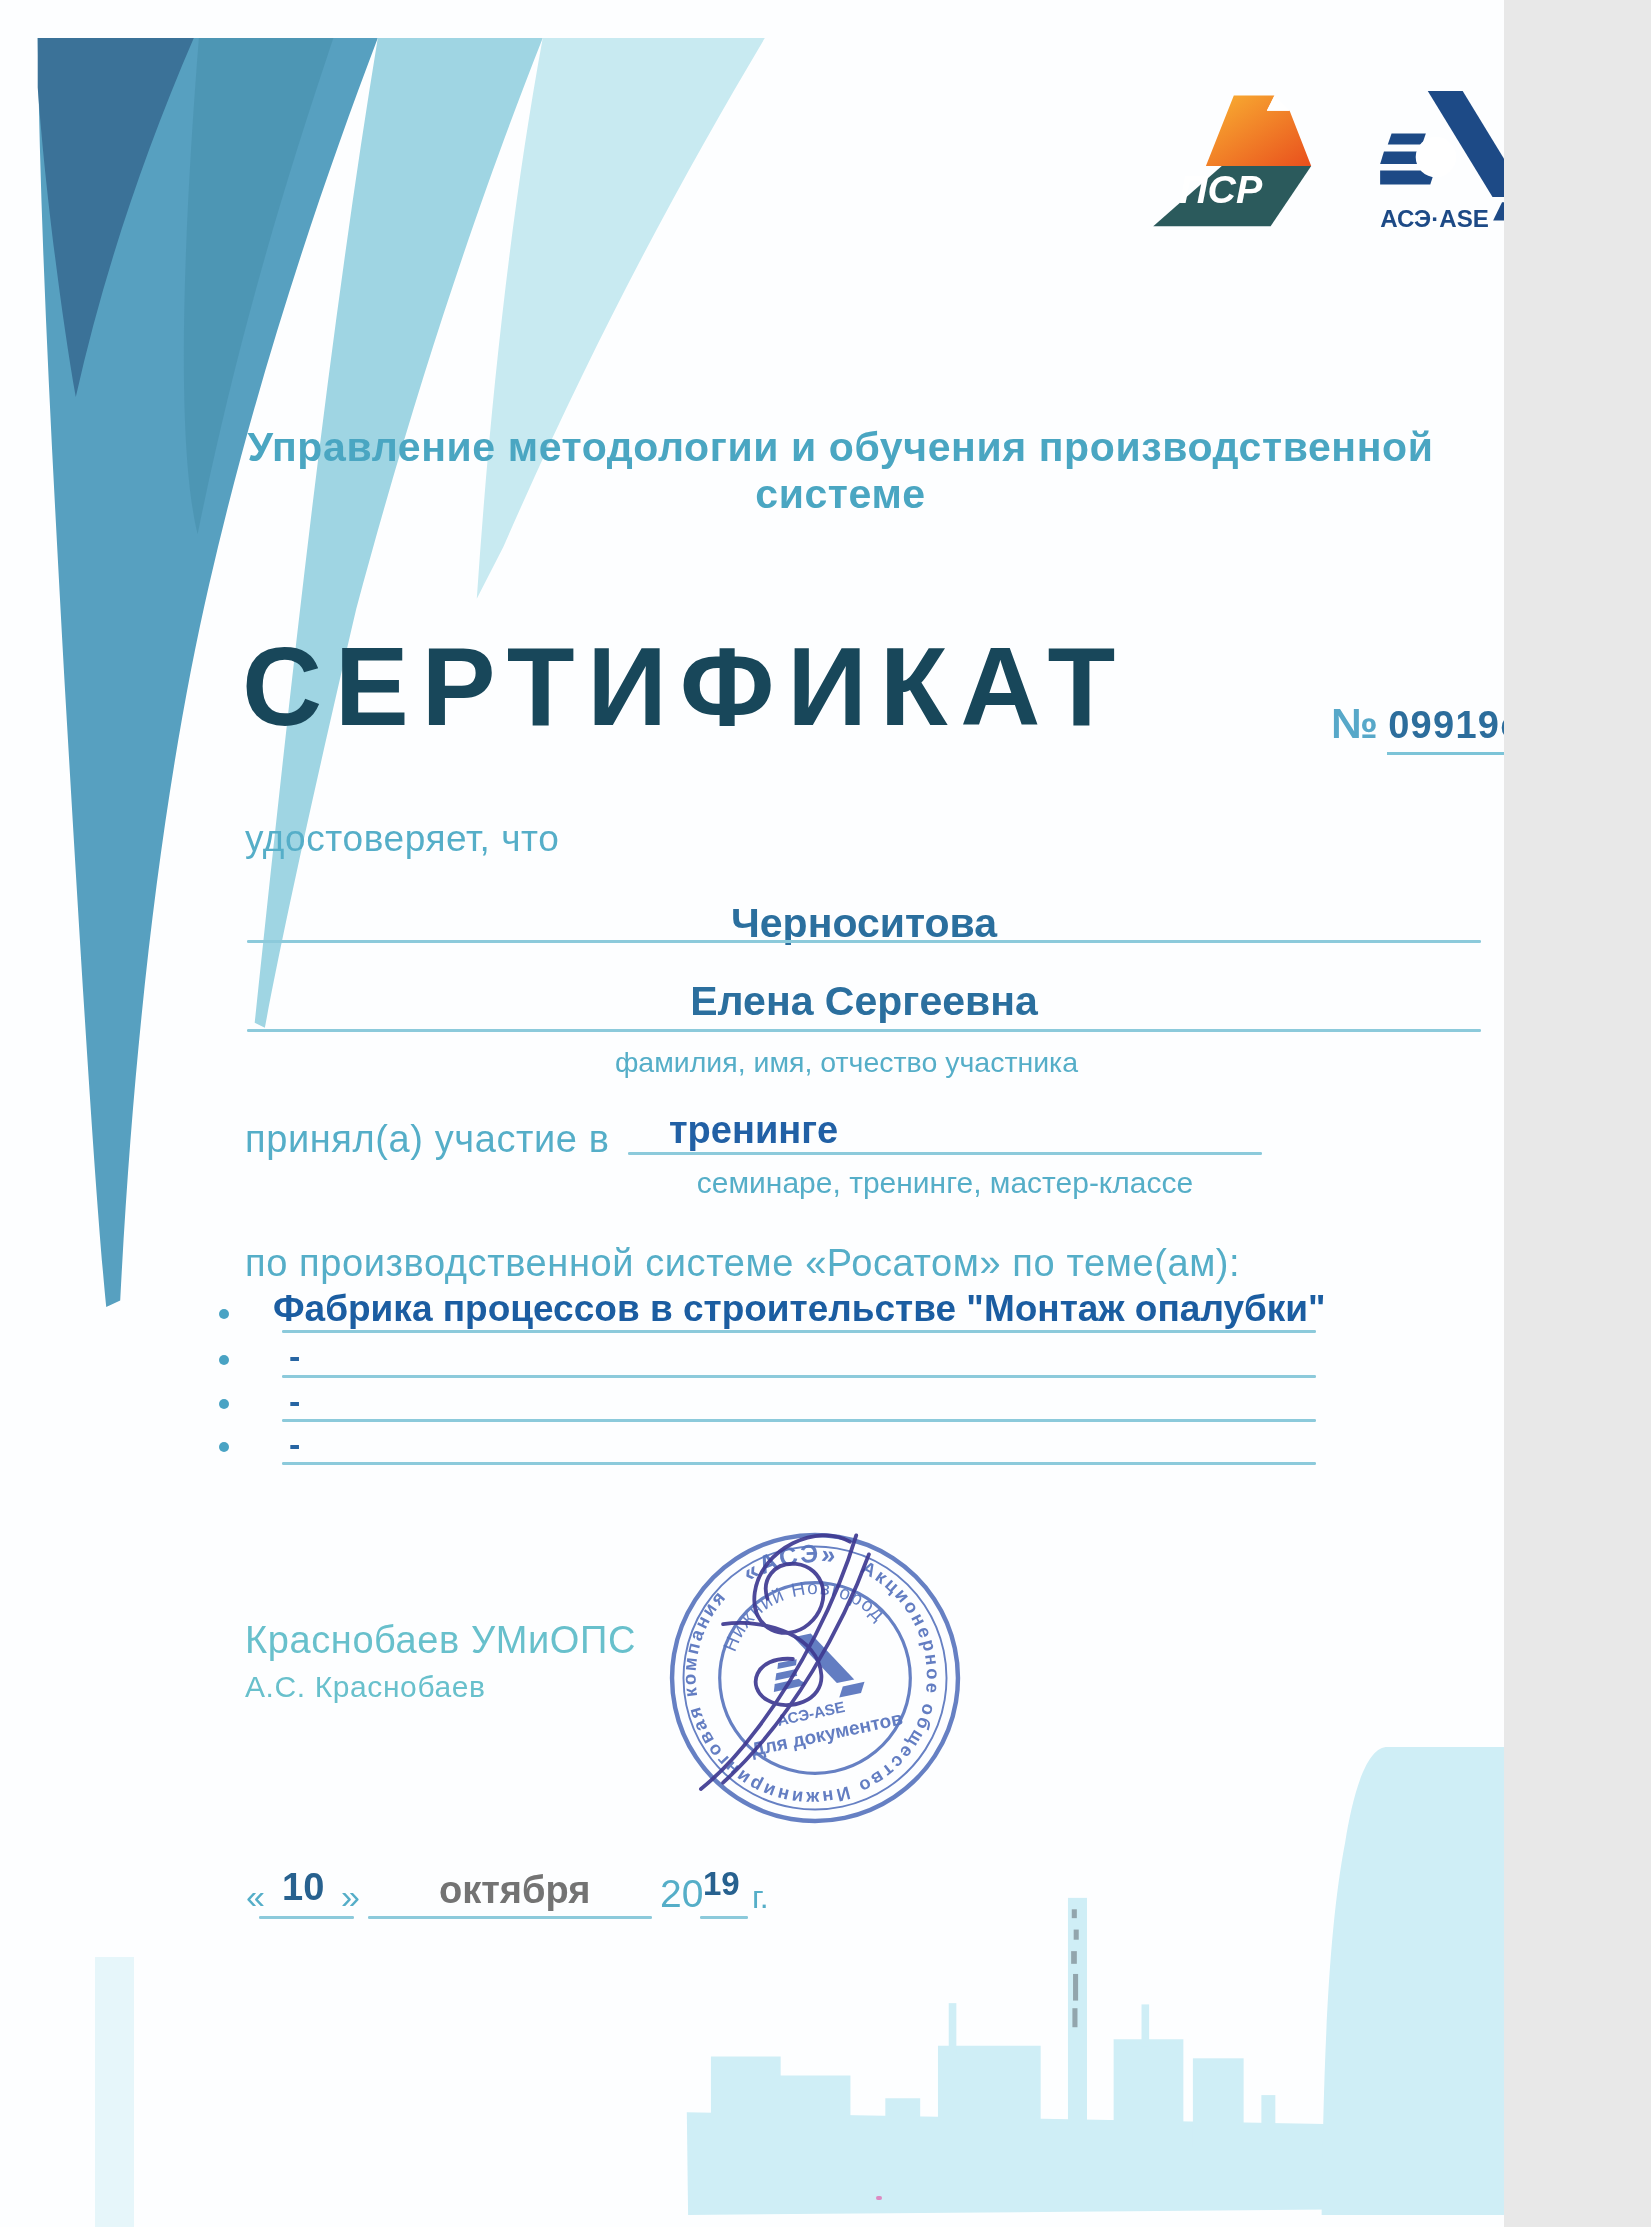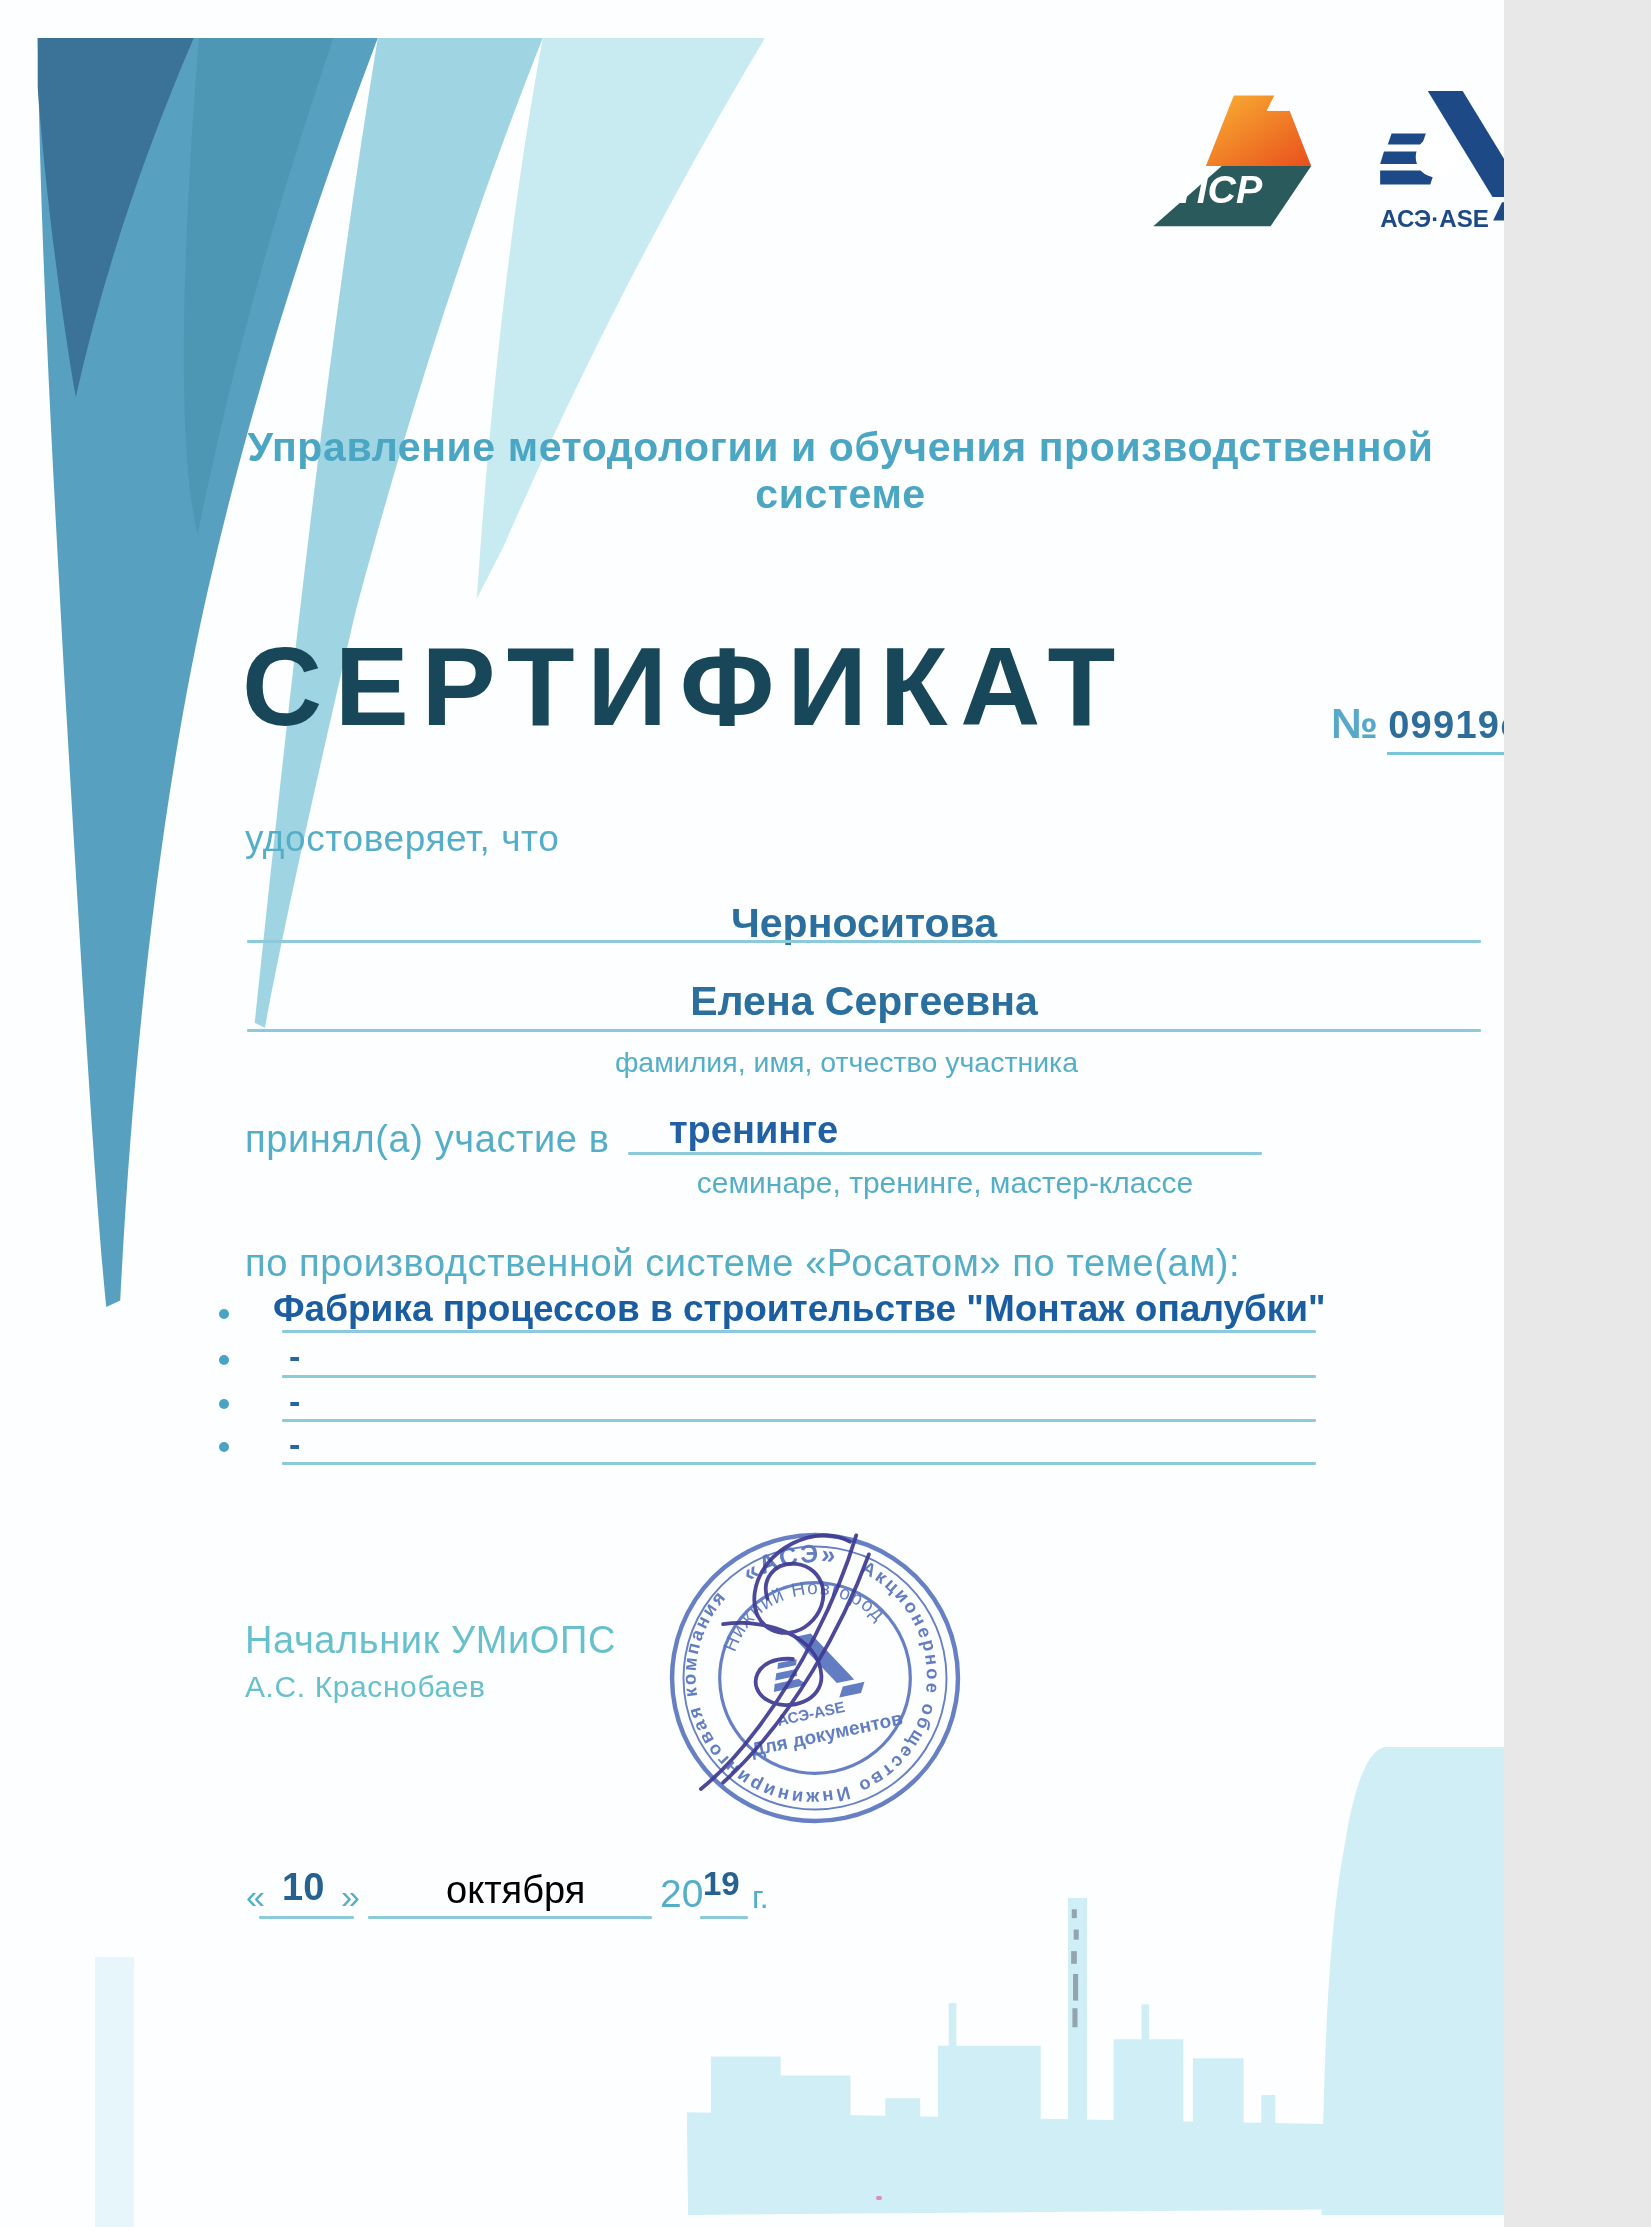--- a/index.html
+++ b/index.html
@@ -126,21 +126,21 @@
   <div class="abs rule" style="left:282px; top:1375px; width:1034px;"></div>
 
   <div class="abs bullet-dot" style="left:219px; top:1399px;"></div>
   <div class="abs dash" style="left:289px; top:1382px;">-</div>
   <div class="abs rule" style="left:282px; top:1419px; width:1034px;"></div>
 
   <div class="abs bullet-dot" style="left:219px; top:1442px;"></div>
   <div class="abs dash" style="left:289px; top:1425px;">-</div>
   <div class="abs rule" style="left:282px; top:1462px; width:1034px;"></div>
 
-  <div class="abs lbl2" style="left:245px; top:1619px; font-size:38px; letter-spacing:0.6px;">Начальник УМиОПС</div>
+  <div class="abs lbl2" style="left:245px; top:1619px; font-size:38px; letter-spacing:0.6px;">Краснобаев УМиОПС</div>
   <div class="abs lbl2" style="left:245px; top:1670px; font-size:30px; letter-spacing:0.6px;">А.С. Краснобаев</div>
 
   <svg class="abs" style="left:653px; top:1516px;" width="324" height="324" viewBox="-255 -255 510 510" aria-hidden="true">
     <g transform="rotate(-12)" stroke="#5673bd" fill="none" opacity="0.9">
       <circle r="225" stroke-width="7"></circle>
       <circle r="207" stroke-width="3"></circle>
       <circle r="150" stroke-width="5"></circle>
     </g>
     <defs>
       <path id="ringPath" d="M 104.4 -149.1 A 182 182 0 1 1 103.6 -149.7"></path>
@@ -178,21 +178,21 @@
       <path d="M 90 180 C 160 170 240 200 245 260 C 248 300 195 320 160 300 C 125 280 140 230 200 235"></path>
       <path d="M 320 70 C 280 180 200 330 90 430"></path>
     </g>
   </svg>
 
   <div class="abs lbl" style="left:246px; top:1877px; font-size:34px;">«</div>
   <div class="abs" style="left:282px; top:1866px; font-size:38px; font-weight:700; color:#27618f;">10</div>
   <div class="abs lbl" style="left:341px; top:1877px; font-size:34px;">»</div>
   <div class="abs rule" style="left:259px; top:1916px; width:95px;"></div>
 
-  <div class="abs" style="left:439px; top:1869px; font-size:38px; font-weight:400; color:#000000;margin-left:7px;">октября</div>
+  <div class="abs" style="left:439px; top:1869px; font-size:38px; font-weight:700; color:#737373;">октября</div>
   <div class="abs rule" style="left:368px; top:1916px; width:284px;"></div>
 
   <div class="abs lbl" style="left:660px; top:1872px; font-size:39px;">20</div>
   <div class="abs" style="left:703px; top:1865px; font-size:33px; font-weight:700; color:#27618f;">19</div>
   <div class="abs rule" style="left:700px; top:1916px; width:48px;"></div>
   <div class="abs lbl" style="left:752px; top:1879px; font-size:32px;">г.</div>
 
 </div>
 
 

